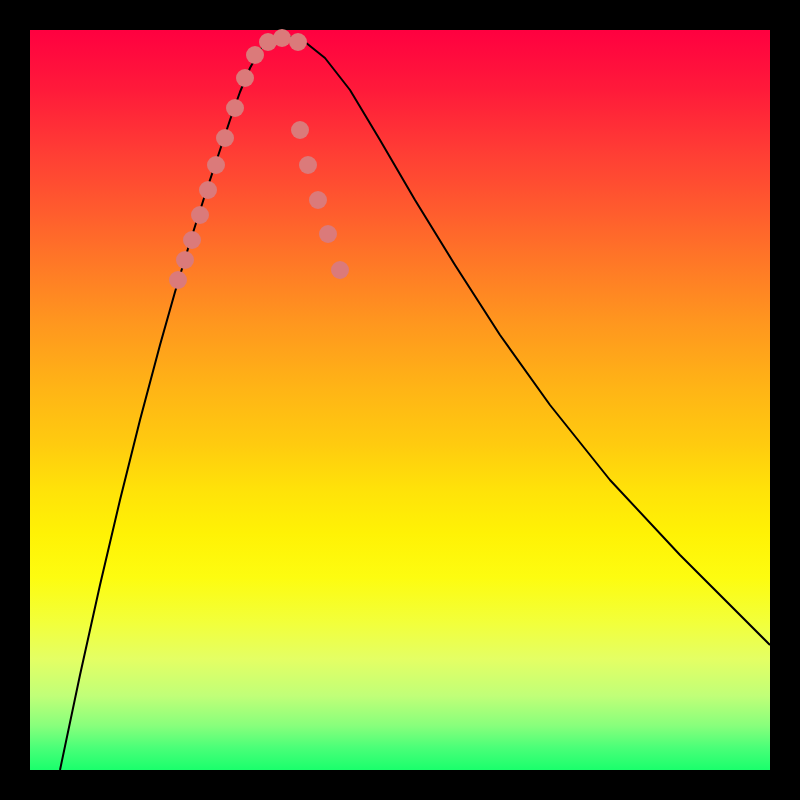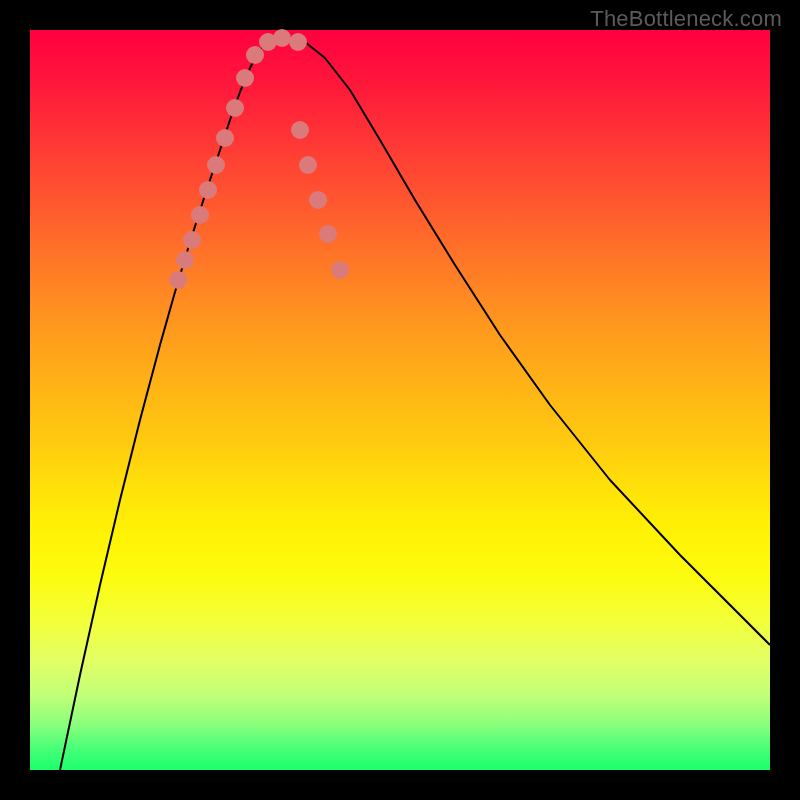--- a/index.html
+++ b/index.html
@@ -50,21 +50,20 @@
     position: absolute;
     left: 0; top: 0;
     width: 740px; height: 740px;
     overflow: visible;
   }
 </style>
 </head>
 <body>
 
 <div class="frame">
-  <div class="watermark">TheBottleneck.com</div>
   <div class="plot-area">
     <svg class="curve" viewBox="0 0 740 740" preserveAspectRatio="none">
       <g id="curve-layer">
           <path d="M30 740 L50 645 L70 555 L90 470 L110 390 L130 315 L145 262 L160 212 L175 165 L190 120 L200 90 L210 62 L220 38 L230 20 L240 10 L255 5 L275 12 L295 28 L320 60 L350 110 L385 170 L425 235 L470 305 L520 375 L580 450 L650 525 L740 615" fill="none" stroke="#000000" stroke-width="2" stroke-linejoin="round"></path>
         </g>
       <g id="dot-layer">
           <circle cx="148" cy="250" r="9" fill="#db7a7a"></circle>
           <circle cx="155" cy="230" r="9" fill="#db7a7a"></circle>
           <circle cx="162" cy="210" r="9" fill="#db7a7a"></circle>
           <circle cx="170" cy="185" r="9" fill="#db7a7a"></circle>

